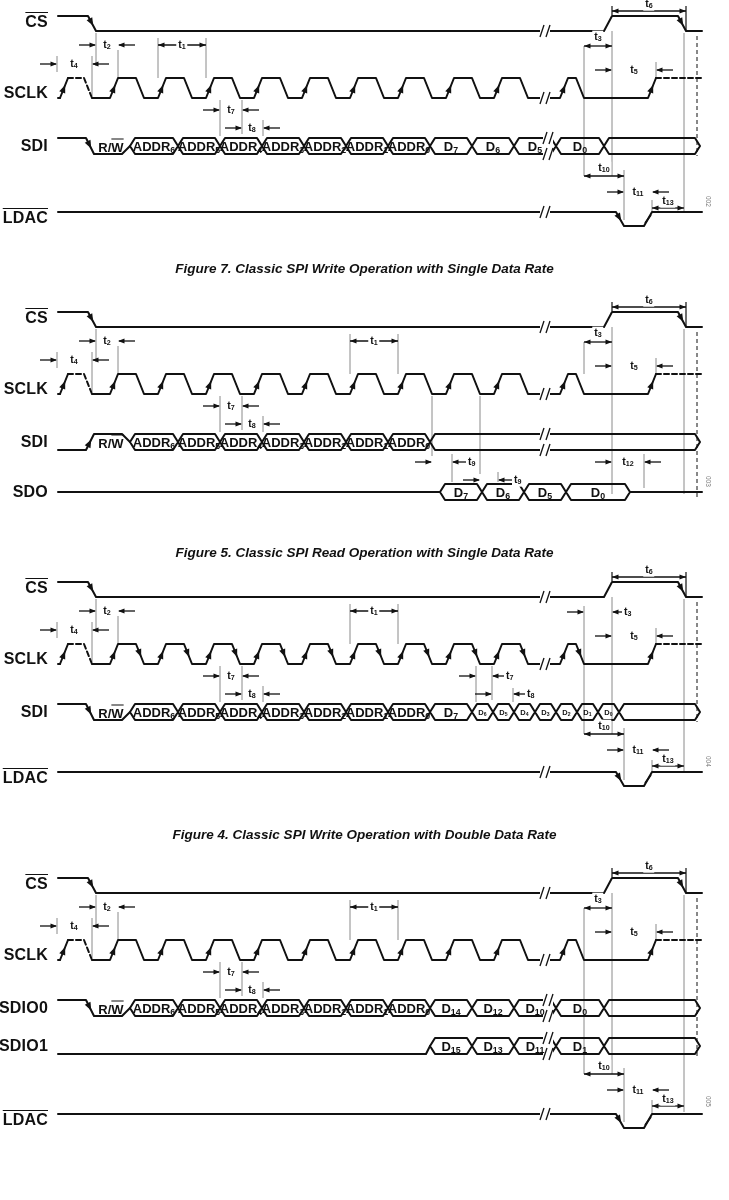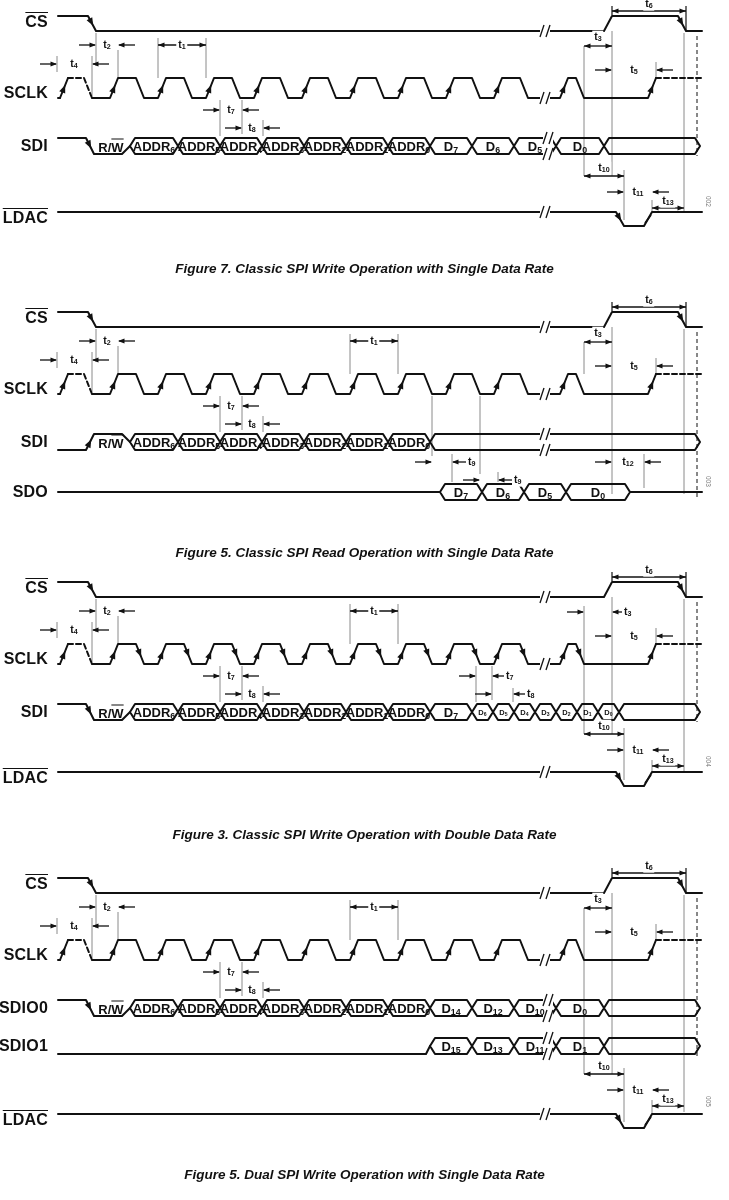--- a/index.html
+++ b/index.html
@@ -473,21 +473,21 @@
       <span class="lbl tl wbg" style="left: 649px; top: 4px;"><span>t</span><span class="sb">6</span></span>
       <span class="lbl tl wbg" style="left: 634px; top: 70px;"><span>t</span><span class="sb">5</span></span>
       <span class="lbl tl al wbg" style="left: 504px; top: 110px;"><span>t</span><span class="sb">7</span></span>
       <span class="lbl tl al wbg" style="left: 525px; top: 128px;"><span>t</span><span class="sb">8</span></span>
       <span class="lbl tl al wbg" style="left: 622px; top: 46px;"><span>t</span><span class="sb">3</span></span>
       <span class="lbl tl wbg" style="left: 604px; top: 160px;"><span>t</span><span class="sb">10</span></span>
       <span class="lbl tl wbg" style="left: 638px; top: 184px;"><span>t</span><span class="sb">11</span></span>
       <span class="lbl tl wbg" style="left: 668px; top: 193px;"><span>t</span><span class="sb">13</span></span>
       <span class="code" style="left: 705px; top: 190px;">004</span>
     </div>
-  <div class="caption">Figure 3. Classic SPI Write Operation with Double Data Rate</div>
+  <div class="caption">Figure 4. Classic SPI Write Operation with Double Data Rate</div>
 </section>
 <section class="figure" style="height:338px">
   <div class="canvas" id="fig3" style="height: 296px;">
       <svg width="729" height="296" viewBox="0 0 729 296">
         <line x1="96" y1="33" x2="96" y2="66" stroke="#8a8a8a" stroke-width="1"></line>
         <line x1="118" y1="50" x2="118" y2="78" stroke="#8a8a8a" stroke-width="1"></line>
         <line x1="57" y1="56" x2="57" y2="72" stroke="#8a8a8a" stroke-width="1"></line>
         <line x1="92" y1="56" x2="92" y2="96" stroke="#8a8a8a" stroke-width="1"></line>
         <line x1="350" y1="38" x2="350" y2="78" stroke="#8a8a8a" stroke-width="1"></line>
         <line x1="398" y1="38" x2="398" y2="78" stroke="#8a8a8a" stroke-width="1"></line>
@@ -634,14 +634,13 @@
       <span class="lbl tl wbg" style="left: 231px; top: 110px;"><span>t</span><span class="sb">7</span></span>
       <span class="lbl tl wbg" style="left: 252px; top: 128px;"><span>t</span><span class="sb">8</span></span>
       <span class="lbl tl wbg" style="left: 649px; top: 4px;"><span>t</span><span class="sb">6</span></span>
       <span class="lbl tl wbg" style="left: 634px; top: 70px;"><span>t</span><span class="sb">5</span></span>
       <span class="lbl tl wbg" style="left: 598px; top: 37px;"><span>t</span><span class="sb">3</span></span>
       <span class="lbl tl wbg" style="left: 604px; top: 204px;"><span>t</span><span class="sb">10</span></span>
       <span class="lbl tl wbg" style="left: 638px; top: 228px;"><span>t</span><span class="sb">11</span></span>
       <span class="lbl tl wbg" style="left: 668px; top: 237px;"><span>t</span><span class="sb">13</span></span>
       <span class="code" style="left: 705px; top: 234px;">005</span>
     </div>
-  <div class="caption">Figure 5. Dual SPI Write Operation with Single Data Rate</div>
 </section>
 
 </body></html>

